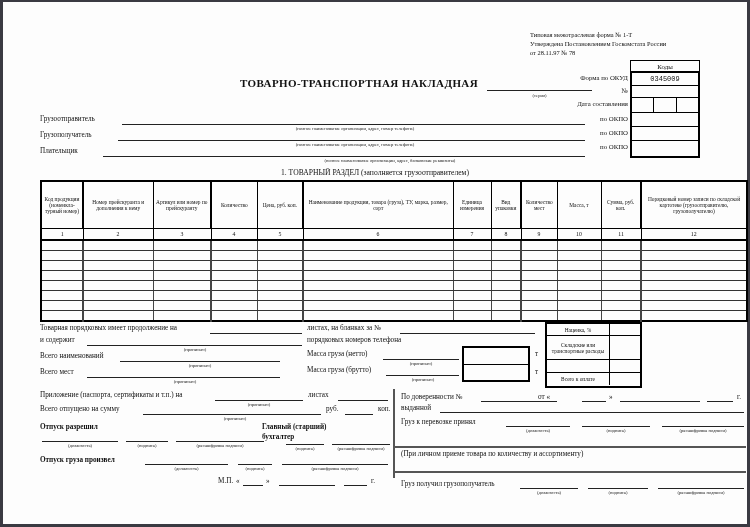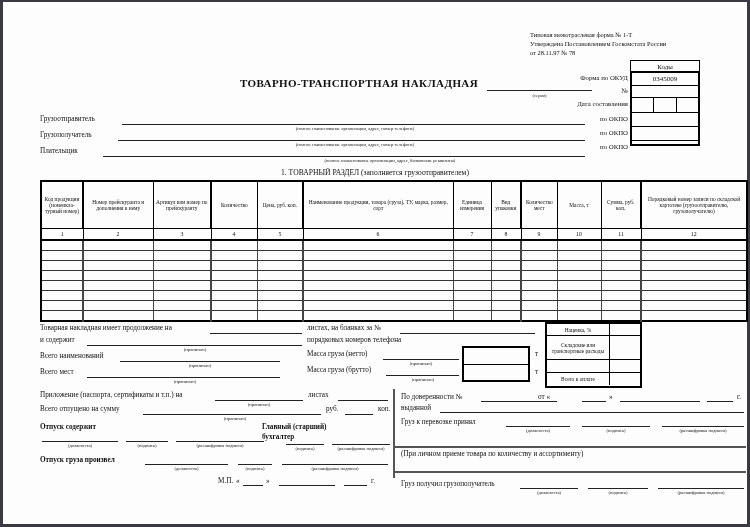--- a/index.html
+++ b/index.html
@@ -56,21 +56,21 @@
   <div class="codes-lbl" style="left:540px;top:87px;">№</div>
   <div class="codes-lbl" style="left:540px;top:100px;">Дата составления</div>
   <div class="codes-lbl" style="left:540px;top:115px;">по ОКПО</div>
   <div class="codes-lbl" style="left:540px;top:129px;">по ОКПО</div>
   <div class="codes-lbl" style="left:540px;top:143px;">по ОКПО</div>
 
   <div class="ab" style="left:630px;top:60px;width:70px;height:12px;border:1px solid #000;box-sizing:border-box;
               font-size:6.8px;text-align:center;line-height:11px;">
     <span>Коды</span>
   </div>
-  <div class="ab" style="left:630px;top:71px;width:70px;height:75px;border:2px solid #000;box-sizing:border-box;">
+  <div class="ab" style="left:630px;top:71px;width:70px;height:87px;border:2px solid #000;box-sizing:border-box;font-family:Liberation Mono, monospace;">
     <div class="cbox-row" style="height:13px;font-size:7px;text-align:center;line-height:12px;">
       <span>0345009</span>
     </div>
     <div class="cbox-row" style="height:12px;"></div>
     <div class="cbox-row" style="height:15px;display:flex;">
       <div style="flex:1;border-right:1px solid #000;"></div>
       <div style="flex:1;border-right:1px solid #000;"></div>
       <div style="flex:1;"></div>
     </div>
     <div class="cbox-row" style="height:14px;"></div>
@@ -246,21 +246,21 @@
           <td></td>
           <td></td>
           <td></td>
           <td></td>
           <td></td>
           <td></td>
         </tr>
       </tbody>
   </table>
 
-  <div class="lbl" style="left:40px;top:324px;">Товарная накладная имеет продолжение на</div>
+  <div class="lbl" style="left:40px;top:324px;">Товарная порядковых имеет продолжение на</div>
   <div class="ln" style="left:210px;top:333px;width:92px;"></div>
   <div class="lbl" style="left:307px;top:324px;">листах, на бланках за №</div>
   <div class="ln" style="left:400px;top:333px;width:135px;"></div>
 
   <div class="lbl" style="left:40px;top:336px;text-align:right;">и содержит</div>
   <div class="ln" style="left:87px;top:345px;width:215px;"></div>
   <div class="cap" style="left:140px;top:347px;width:110px;">(прописью)</div>
   <div class="lbl" style="left:307px;top:336px;">порядковых номеров телефона</div>
 
   <div class="lbl" style="left:40px;top:352px;">Всего наименований</div>
@@ -309,21 +309,21 @@
   <div class="lbl" style="left:308px;top:391px;">листах</div>
   <div class="ln" style="left:338px;top:400px;width:50px;"></div>
 
   <div class="lbl" style="left:40px;top:405px;">Всего отпущено на сумму</div>
   <div class="ln" style="left:143px;top:414px;width:178px;"></div>
   <div class="cap" style="left:190px;top:416px;width:90px;">(прописью)</div>
   <div class="lbl" style="left:326px;top:405px;">руб.</div>
   <div class="ln" style="left:345px;top:414px;width:28px;"></div>
   <div class="lbl" style="left:378px;top:405px;">коп.</div>
 
-  <div class="lbl b" style="left:40px;top:423px;">Отпуск содержит</div>
+  <div class="lbl b" style="left:40px;top:423px;">Отпуск разрешил</div>
   <div class="ln" style="left:42px;top:441px;width:76px;"></div>
   <div class="cap" style="left:42px;top:443px;width:76px;">(должность)</div>
   <div class="ln" style="left:126px;top:441px;width:42px;"></div>
   <div class="cap" style="left:126px;top:443px;width:42px;">(подпись)</div>
   <div class="ln" style="left:176px;top:441px;width:88px;"></div>
   <div class="cap" style="left:176px;top:443px;width:88px;">(расшифровка подписи)</div>
 
   <div class="lbl b" style="left:262px;top:423px;">Главный (старший)</div>
   <div class="lbl b" style="left:262px;top:433px;">бухгалтер</div>
   <div class="ln" style="left:286px;top:444px;width:38px;"></div>

